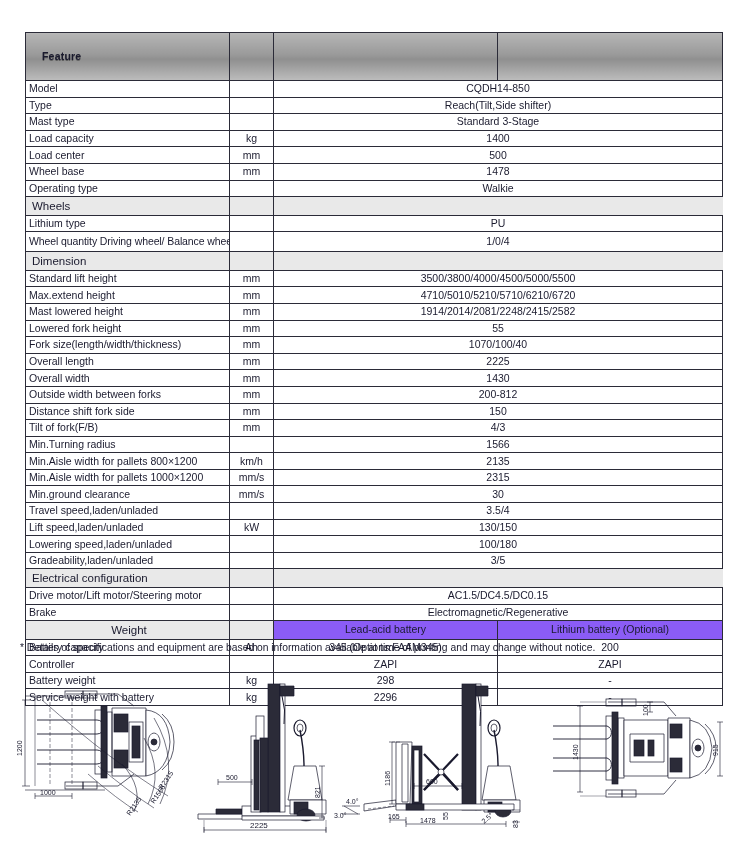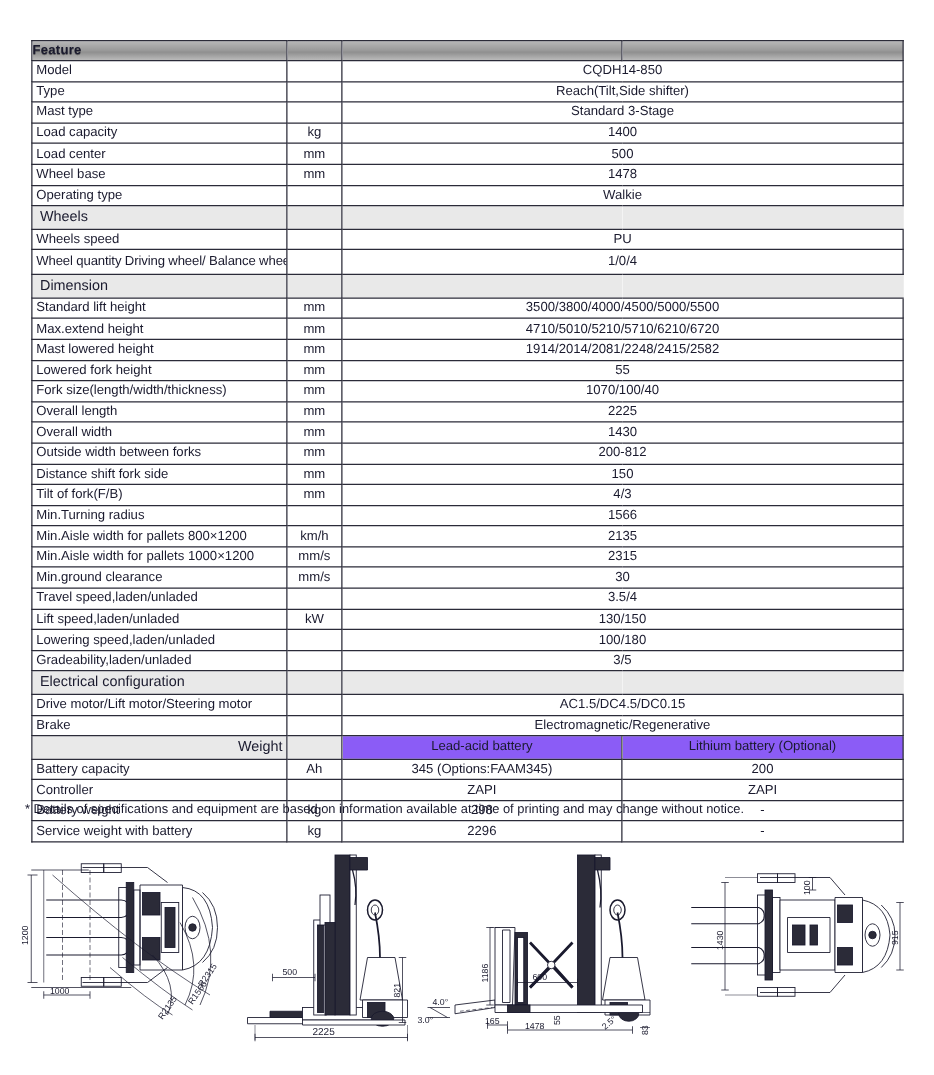--- a/index.html
+++ b/index.html
@@ -29,21 +29,21 @@
   col.c-val{width:224px;}
   col.c-val2{width:225px;}
 
   td.label{text-align:left;padding-left:5px;}
   td.unit{text-align:center;}
   td.val{text-align:center;}
 
   
   tr.feature-row td{
     border:1px solid #2b2b38;
-    padding:0;
+    padding:16px;
     height:15px;
   }
   td.feature-cell{
     background:linear-gradient(to bottom,#b5b5b5 0%,#9a9a9a 45%,#8f8f8f 55%,#bdbdbd 100%);
     color:#ffffff;
     font-weight:bold;
     font-size:11.5px;
     padding-left:7px;
     letter-spacing:0.2px;
     text-shadow:0 1px 0 rgba(0,0,0,.35);
@@ -61,21 +61,21 @@
     border-left:1px solid #2b2b38;
     border-right:1px solid #2b2b38;
     border-top:1px solid #2b2b38;
     border-bottom:1px solid #2b2b38;
   }
   tr.section-row td.sec-name{padding-left:6px;text-align:left;}
   tr.section-row td.sec-blank{border-left:none;border-right:none;}
   tr.section-row td.sec-edge{border-left:none;}
 
   
-  tr.weight-row td.sec-name{padding-left:6px;text-align:right;}
+  tr.weight-row td.sec-name{padding-left:6px;text-align:center;}
   tr.weight-row td.bat{
     background:#8b5cf6;text-align:center;font-weight:normal;font-size:10.5px;
   }
 
   td.two-line{
     white-space:normal;
     font-size:6.6px;
     line-height:1.12;
     letter-spacing:-0.1px;
     padding-top:0;padding-bottom:0;
@@ -153,21 +153,21 @@
             <td class="unit"></td>
             <td class="val" colspan="2">Walkie</td>
           </tr>
           <tr class="section-row">
             <td class="sec-name">Wheels</td>
             <td class="sec-edge"></td>
             <td class="sec-blank"></td>
             <td class="sec-blank"></td>
           </tr>
           <tr class="">
-            <td class="label ">Wheels speed</td>
+            <td class="label ">Lithium type</td>
             <td class="unit"></td>
             <td class="val" colspan="2">PU</td>
           </tr>
           <tr class="tall">
             <td class="label two-line">Wheel quantity Driving wheel/ Balance wheel/Bearing wheel</td>
             <td class="unit"></td>
             <td class="val" colspan="2">1/0/4</td>
           </tr>
           <tr class="section-row">
             <td class="sec-name">Dimension</td>

